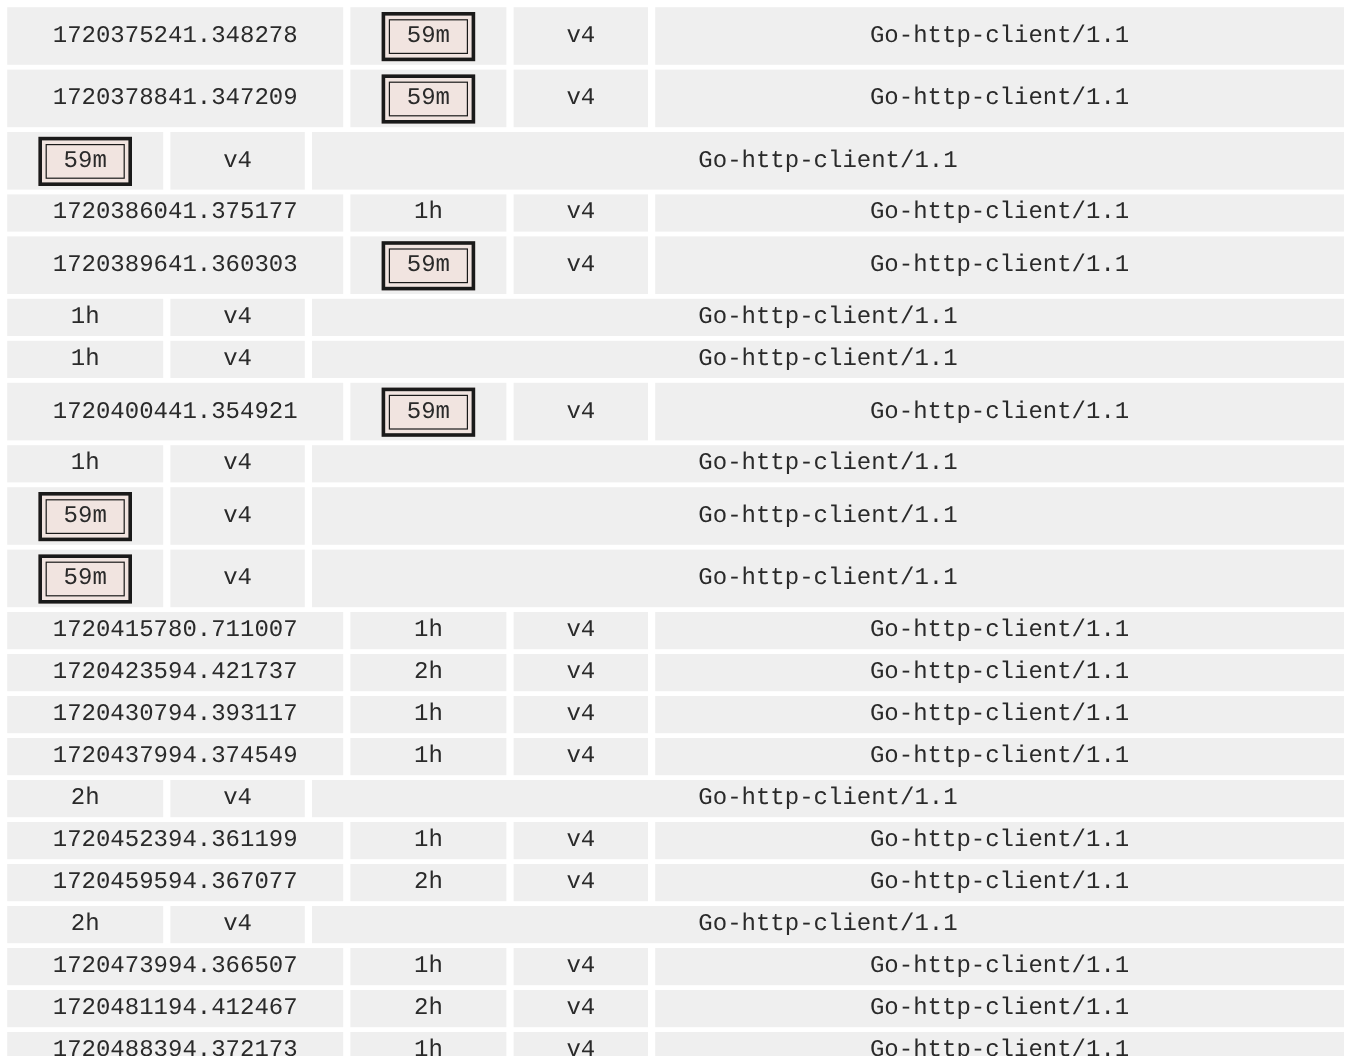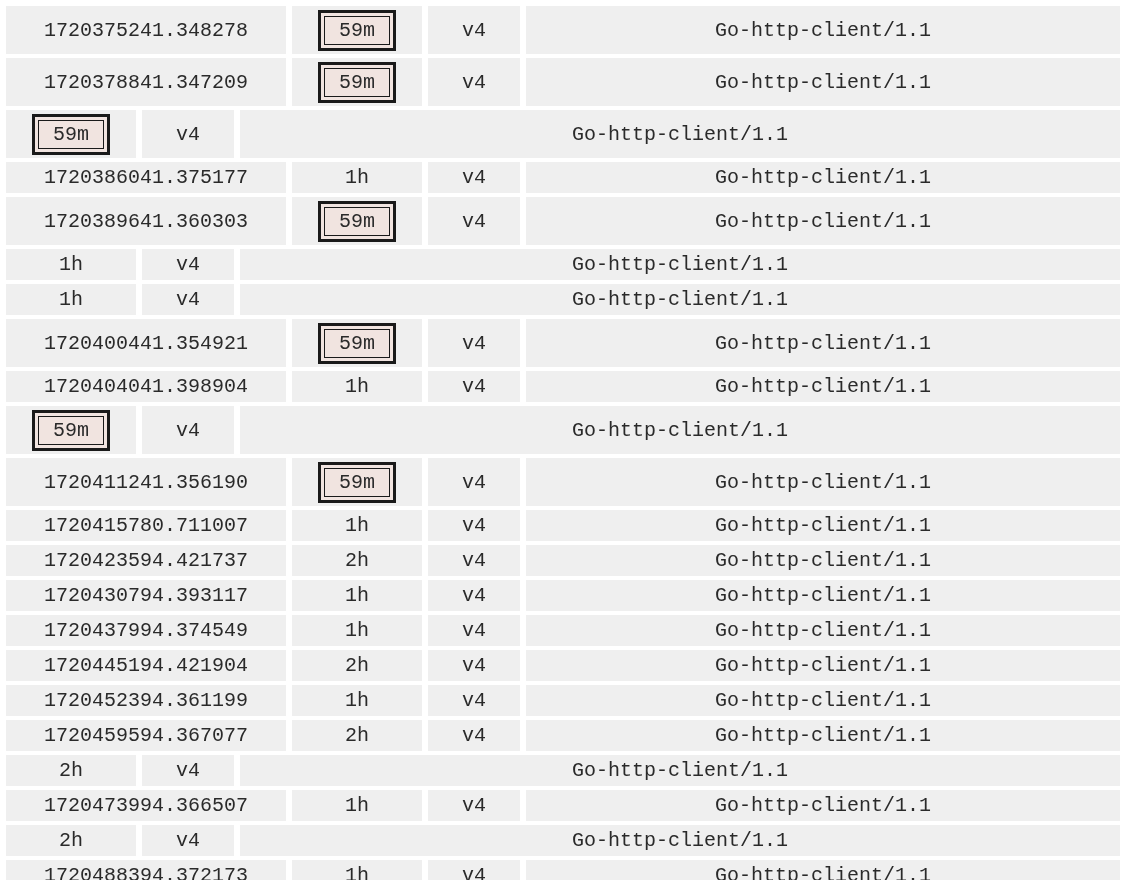--- a/index.html
+++ b/index.html
@@ -31,21 +31,21 @@
     }
     .cell.timestamp {
       width: 280px;
       flex-shrink: 0;
     }
     .cell.duration {
       width: 130px;
       flex-shrink: 0;
     }
     .cell.version {
-      width: 92px;
+      width: 112px;
       flex-shrink: 0;
     }
     .cell.agent {
       flex: 1;
     }
     .highlight {
       border: 3px solid #1a1a1a;
       background: #f1e4e0;
       padding: 3px;
     }
@@ -115,34 +115,32 @@
     </div>
     <div class="row tall">
       <div class="cell timestamp">1720400441.354921</div>
       <div class="cell duration">
         <div class="highlight"><div class="inner">59m</div></div>
       </div>
       <div class="cell version">v4</div>
       <div class="cell agent">Go-http-client/1.1</div>
     </div>
     <div class="row">
-      <div class="cell timestamp">1720404041.398904</div>
-      <div class="cell duration">1h</div>
-      <div class="cell version">v4</div>
-      <div class="cell agent">Go-http-client/1.1</div>
-    </div>
-    <div class="row tall">
-      <div class="cell duration">
-        <div class="highlight"><div class="inner">59m</div></div>
-      </div>
-      <div class="cell version">v4</div>
-      <div class="cell agent">Go-http-client/1.1</div>
-    </div>
-    <div class="row tall">
-      <div class="cell timestamp">1720411241.356190</div>
+      <div class="cell duration">1h</div>
+      <div class="cell version">v4</div>
+      <div class="cell agent">Go-http-client/1.1</div>
+    </div>
+    <div class="row tall">
+      <div class="cell duration">
+        <div class="highlight"><div class="inner">59m</div></div>
+      </div>
+      <div class="cell version">v4</div>
+      <div class="cell agent">Go-http-client/1.1</div>
+    </div>
+    <div class="row tall">
       <div class="cell duration">
         <div class="highlight"><div class="inner">59m</div></div>
       </div>
       <div class="cell version">v4</div>
       <div class="cell agent">Go-http-client/1.1</div>
     </div>
     <div class="row">
       <div class="cell timestamp">1720415780.711007</div>
       <div class="cell duration">1h</div>
       <div class="cell version">v4</div>
@@ -160,21 +158,20 @@
       <div class="cell version">v4</div>
       <div class="cell agent">Go-http-client/1.1</div>
     </div>
     <div class="row">
       <div class="cell timestamp">1720437994.374549</div>
       <div class="cell duration">1h</div>
       <div class="cell version">v4</div>
       <div class="cell agent">Go-http-client/1.1</div>
     </div>
     <div class="row">
-      <div class="cell timestamp">1720445194.421904</div>
       <div class="cell duration">2h</div>
       <div class="cell version">v4</div>
       <div class="cell agent">Go-http-client/1.1</div>
     </div>
     <div class="row">
       <div class="cell timestamp">1720452394.361199</div>
       <div class="cell duration">1h</div>
       <div class="cell version">v4</div>
       <div class="cell agent">Go-http-client/1.1</div>
     </div>
@@ -189,20 +186,21 @@
       <div class="cell version">v4</div>
       <div class="cell agent">Go-http-client/1.1</div>
     </div>
     <div class="row">
       <div class="cell timestamp">1720473994.366507</div>
       <div class="cell duration">1h</div>
       <div class="cell version">v4</div>
       <div class="cell agent">Go-http-client/1.1</div>
     </div>
     <div class="row">
+      <div class="cell timestamp">1720481194.412467</div>
       <div class="cell duration">2h</div>
       <div class="cell version">v4</div>
       <div class="cell agent">Go-http-client/1.1</div>
     </div>
     <div class="row">
       <div class="cell timestamp">1720488394.372173</div>
       <div class="cell duration">1h</div>
       <div class="cell version">v4</div>
       <div class="cell agent">Go-http-client/1.1</div>
     </div>

